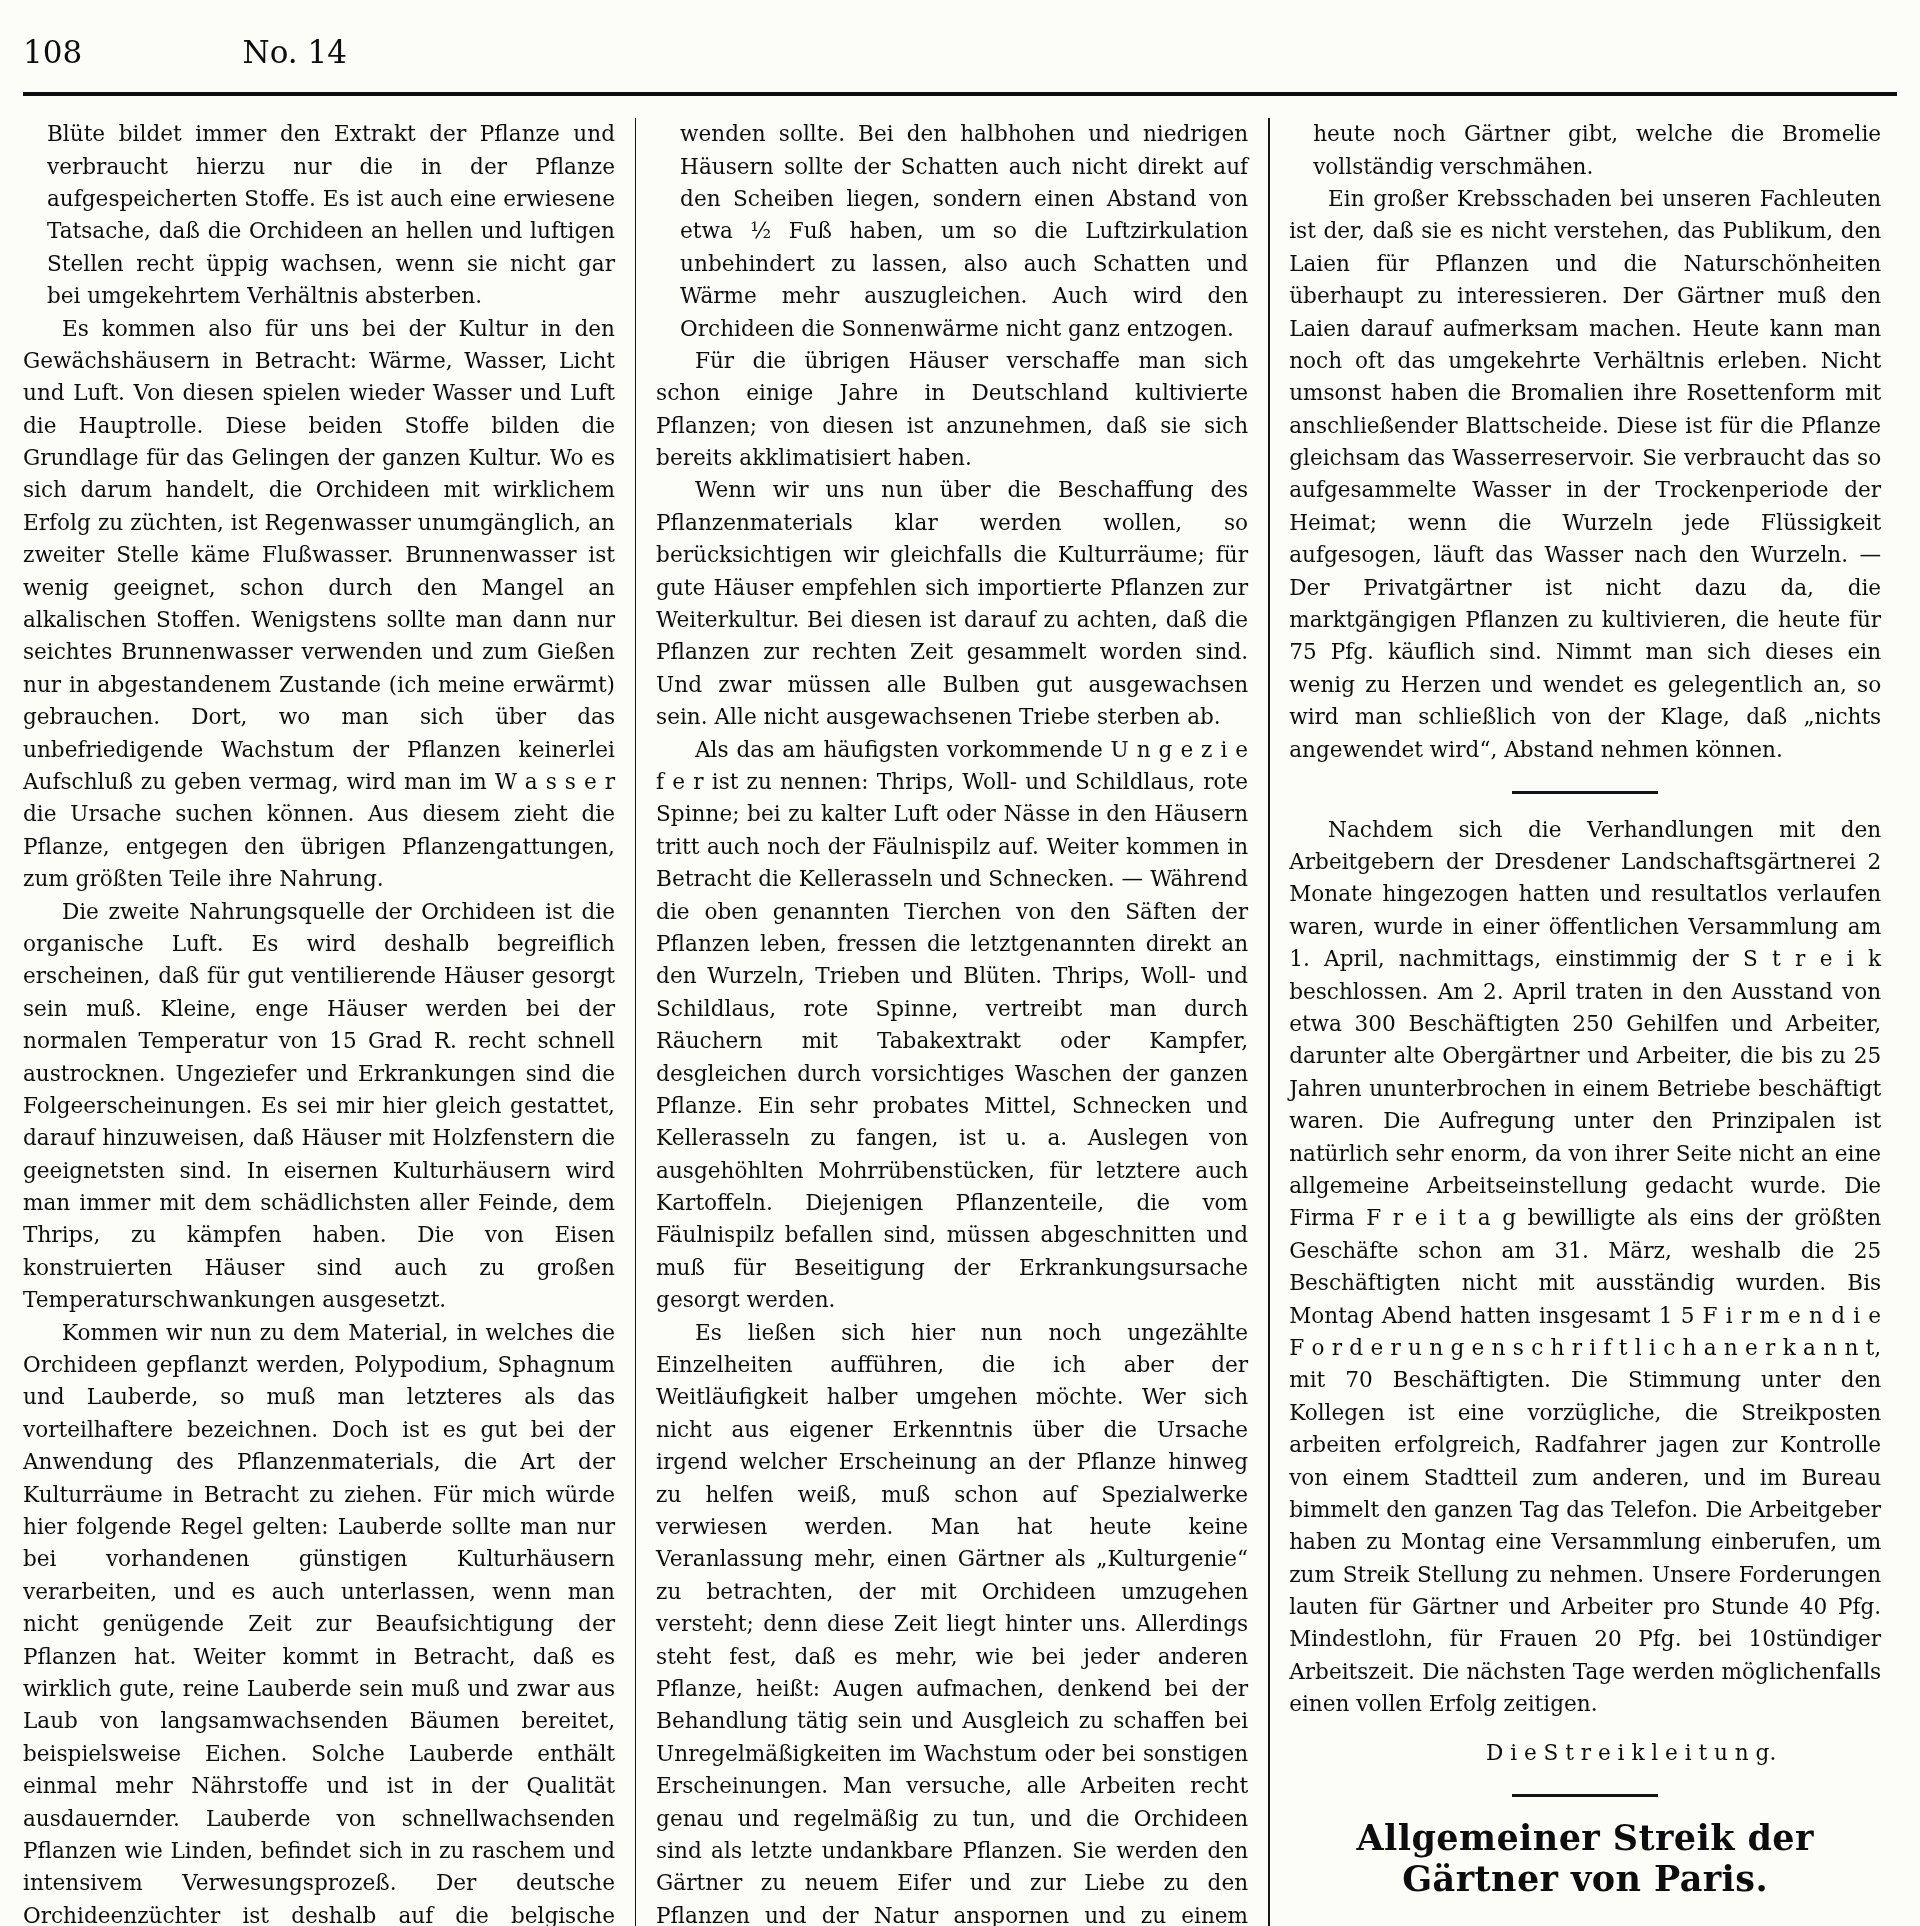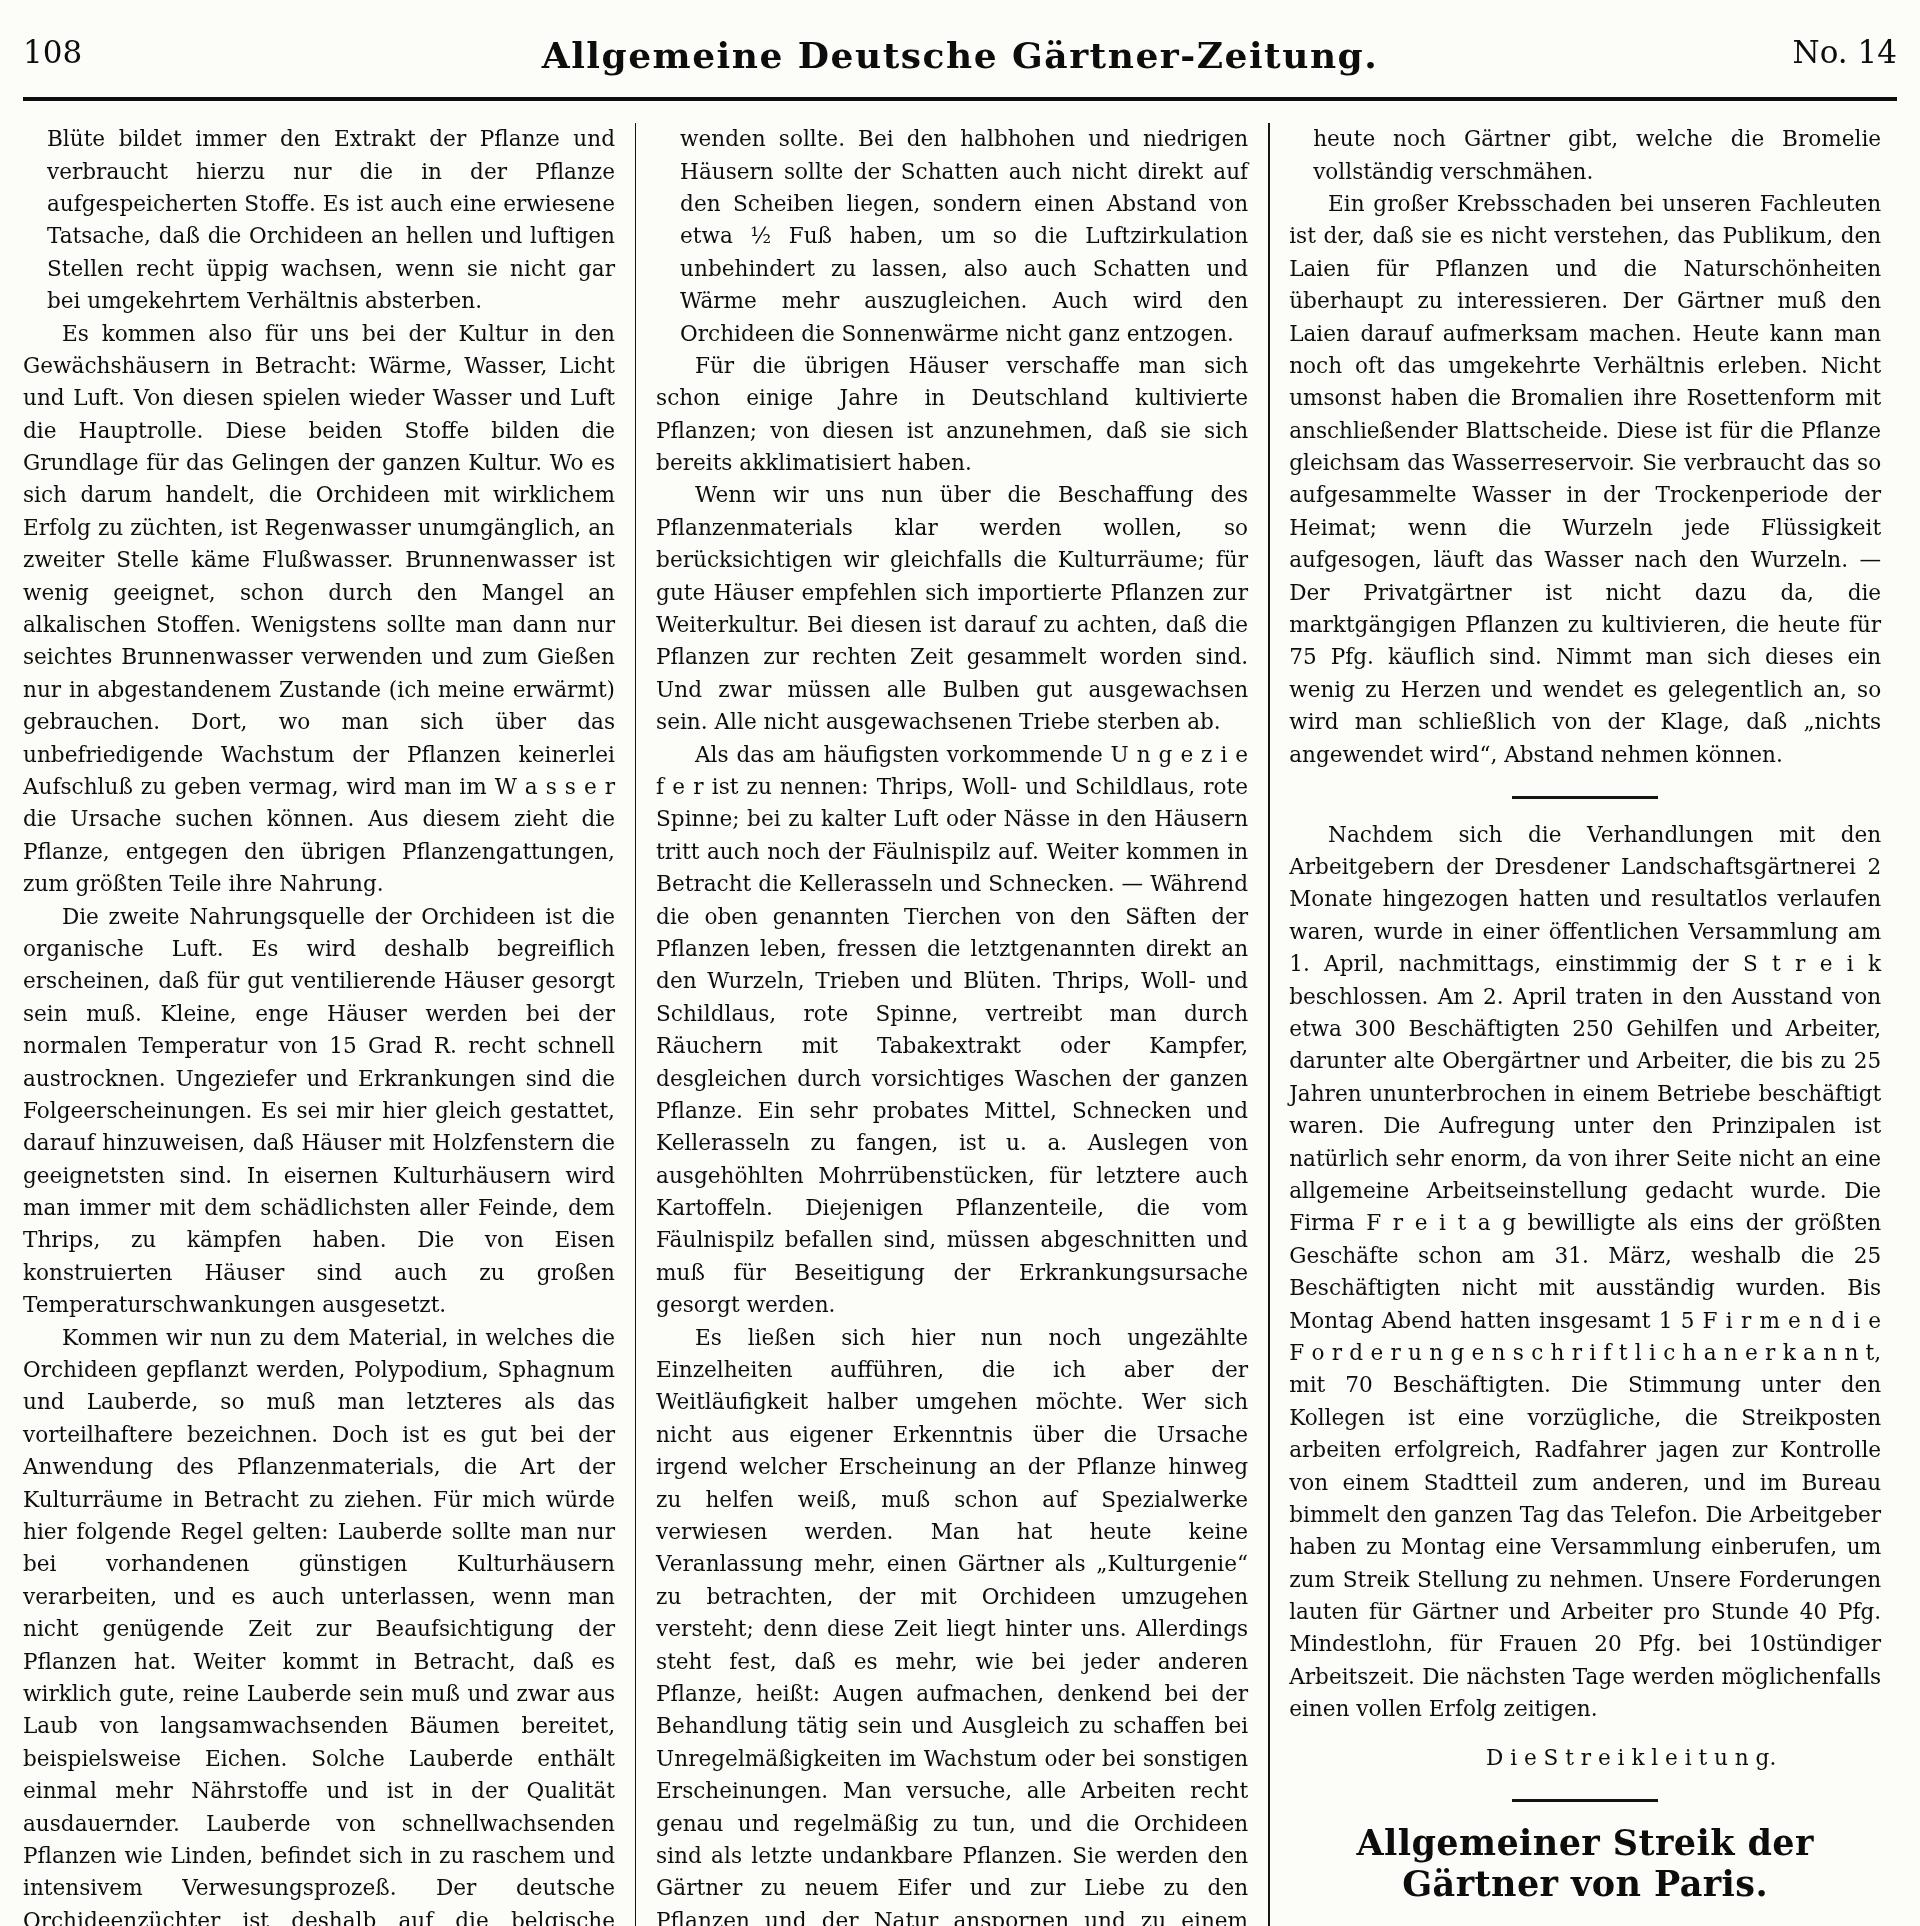--- a/index.html
+++ b/index.html
@@ -22,21 +22,20 @@
   .sep-rule{width:146px;height:2.7px;background:#131313;margin:25px auto 20px auto;}
   .article-heading{font-weight:bold;font-size:35px;line-height:1.18;text-align:center;text-indent:0;margin:0 0 21.6px 0;letter-spacing:0.4px;}
 </style>
 </head>
 <body>
 
 <div class="page">
 
   <div class="header">
     <div class="page-num">108</div>
-    <div class="masthead">Allgemeine Deutsche Gärtner-Zeitung.</div>
     <div class="issue-num">No. 14</div>
   </div>
   <div class="header-rule"></div>
 
   <div class="columns">
 
     <div class="col">
       <p class="cont">Blüte bildet immer den Extrakt der Pflanze und verbraucht hierzu nur die in der Pflanze aufgespeicherten Stoffe. Es ist auch eine erwiesene Tatsache, daß die Orchideen an hellen und luftigen Stellen recht üppig wachsen, wenn sie nicht gar bei umgekehrtem Verhältnis absterben.</p>
       <p>Es kommen also für uns bei der Kultur in den Gewächshäusern in Betracht: Wärme, Wasser, Licht und Luft. Von diesen spielen wieder Wasser und Luft die Hauptrolle. Diese beiden Stoffe bilden die Grundlage für das Gelingen der ganzen Kultur. Wo es sich darum handelt, die Orchideen mit wirklichem Erfolg zu züchten, ist Regenwasser unumgänglich, an zweiter Stelle käme Flußwasser. Brunnenwasser ist wenig geeignet, schon durch den Mangel an alkalischen Stoffen. Wenigstens sollte man dann nur seichtes Brunnenwasser verwenden und zum Gießen nur in abgestandenem Zustande (ich meine erwärmt) gebrauchen. Dort, wo man sich über das unbefriedigende Wachstum der Pflanzen keinerlei Aufschluß zu geben vermag, wird man im W a s s e r die Ursache suchen können. Aus diesem zieht die Pflanze, entgegen den übrigen Pflanzengattungen, zum größten Teile ihre Nahrung.</p>
       <p>Die zweite Nahrungsquelle der Orchideen ist die organische Luft. Es wird deshalb begreiflich erscheinen, daß für gut ventilierende Häuser gesorgt sein muß. Kleine, enge Häuser werden bei der normalen Temperatur von 15 Grad R. recht schnell austrocknen. Ungeziefer und Erkrankungen sind die Folgeerscheinungen. Es sei mir hier gleich gestattet, darauf hinzuweisen, daß Häuser mit Holzfenstern die geeignetsten sind. In eisernen Kulturhäusern wird man immer mit dem schädlichsten aller Feinde, dem Thrips, zu kämpfen haben. Die von Eisen konstruierten Häuser sind auch zu großen Temperaturschwankungen ausgesetzt.</p>

